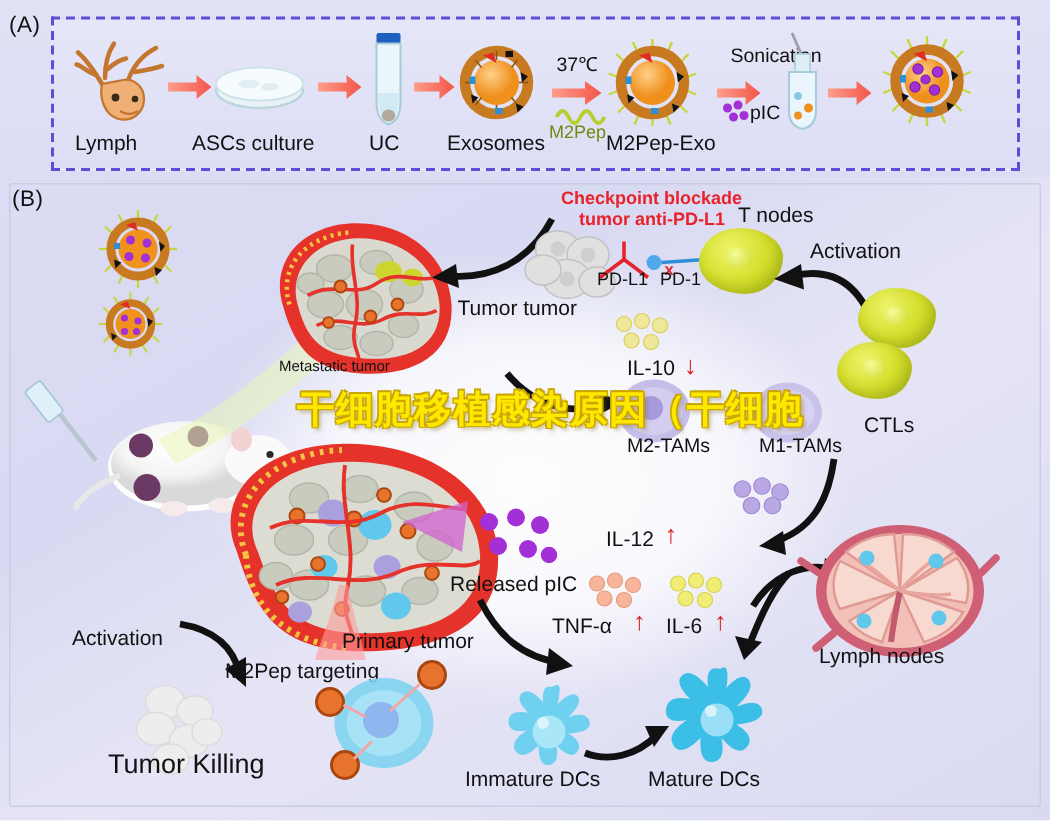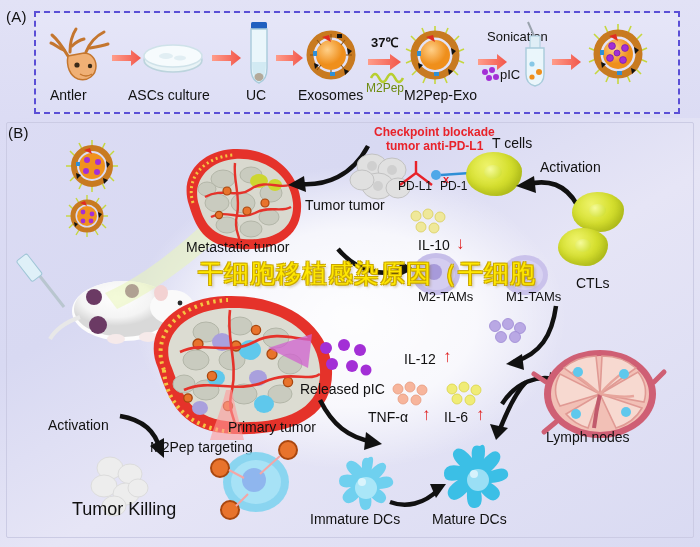--- a/index.html
+++ b/index.html
@@ -32,32 +32,32 @@
       radial-gradient(ellipse 300px 210px at 350px 200px, rgba(255,255,255,.95) 0%, rgba(255,255,255,.75) 42%, rgba(255,255,255,0) 72%),
       linear-gradient(150deg,#dcdcf4 0%,#d8d9f2 30%,#e6e5f6 55%,#d9daf2 100%);
   }
   #panelB-frame{
     position:absolute;left:6px;top:122px;width:688px;height:416px;
     border:1px solid #cbcbe4;box-sizing:border-box;border-radius:2px;pointer-events:none;
   }
 
   
   .lbl{position:absolute;color:#111;font-size:13px;white-space:nowrap;line-height:1.05;}
-  .lbl.b{font-weight:700;}
+  .lbl.b{font-weight:400;}
   .lbl.red{color:#e8222a;font-weight:700;}
   .arrow-up{color:#e02020;font-weight:700;}
   .arrow-dn{color:#e02020;font-weight:700;}
   .cell-yellow{position:absolute;border-radius:48% 52% 45% 55%/52% 44% 56% 48%;
        background:radial-gradient(circle at 38% 32%,#eef36b 0%,#d6e02f 48%,#b9c919 100%);
        box-shadow:inset -3px -4px 8px rgba(120,130,10,.35);}
   .cell-yellow .nuc{position:absolute;left:33%;top:30%;width:32%;height:32%;border-radius:50%;
        background:radial-gradient(circle at 35% 30%,#f6fb9a,#cadb22);}
   svg{overflow:visible;}
   .wm{
-    position:absolute;font-size:25px;font-weight:400;color:#ffe800;
+    position:absolute;font-size:25px;font-weight:700;color:#ffe800;
     text-shadow:1px 1px 0 #c9a600,-1px -1px 0 #c9a600,1px -1px 0 #c9a600,-1px 1px 0 #c9a600,2px 2px 3px rgba(120,90,0,.45);
     letter-spacing:1px;white-space:nowrap;line-height:30px;
   }
 </style>
 </head>
 <body>
 
 <div id="figure">
 
   <div id="panelA">
@@ -71,21 +71,21 @@
         <path d="M24 30 C24 20 26 13 30 7"></path>
           <path d="M26 24 C30 20 34 18 38 17"></path>
         <path d="M40 30 C44 20 50 14 58 10"></path>
           <path d="M44 26 C50 25 56 24 62 22"></path>
       </g>
       <path d="M22 34 C20 44 24 54 32 57 C42 60 50 53 50 44 C50 36 44 31 38 31 Z" fill="#f0b075" stroke="#c4762e" stroke-width="1.5"></path>
       <circle cx="31" cy="43" r="2.6" fill="#3a2a18"></circle>
       <circle cx="44" cy="44" r="2.2" fill="#3a2a18"></circle>
       <path d="M34 52 q6 4 12 0" stroke="#c4762e" stroke-width="1.5" fill="none"></path>
     </svg>
-    <div class="lbl" style="left:50px;top:88px;font-size:14px">Antler</div>
+    <div class="lbl" style="left:50px;top:88px;font-size:14px">Lymph</div>
 
     <svg style="position:absolute;left:112px;top:50px" width="30" height="16">
       <defs>
           <linearGradient id="ag" x1="0" x2="1">
             <stop offset="0" stop-color="#ff9d8a"></stop>
             <stop offset="1" stop-color="#f2564a"></stop>
           </linearGradient>
         </defs>
       <path d="M0 5 H19 V0 L29 8 L19 16 V11 H0 Z" fill="url(#ag)"></path>
     </svg>
@@ -368,21 +368,21 @@
     <g fill="#e8732c" stroke="#a9470f" stroke-width="1.2">
       <circle cx="52" cy="46" r="4"></circle>
         <circle cx="72" cy="66" r="4"></circle>
         <circle cx="90" cy="58" r="4"></circle>
         <circle cx="44" cy="70" r="3.6"></circle>
     </g>
     <g stroke="#f4c542" stroke-width="3" stroke-dasharray="2 3" fill="none">
       <path d="M18 58 C10 32 30 12 58 10"></path>
     </g>
   </svg>
-  <div class="lbl" style="left:186px;top:240px;font-size:14px">Metastatic tumor</div>
+  <div class="lbl" style="left:186px;top:240px;font-size:10px">Metastatic tumor</div>
 
   <svg style="position:absolute;left:282px;top:140px" width="90" height="55">
     <path d="M86 6 C70 36 44 46 18 44" stroke="#111" stroke-width="4.5" fill="none"></path>
     <path d="M22 36 L6 45 L24 52 Z" fill="#111"></path>
   </svg>
 
   <svg style="position:absolute;left:348px;top:148px" width="70" height="58">
     <g fill="#e0e0e0" stroke="#c2c2c2">
       <ellipse cx="24" cy="18" rx="15" ry="12"></ellipse>
         <ellipse cx="44" cy="22" rx="14" ry="12"></ellipse>
@@ -405,21 +405,21 @@
     <circle cx="38" cy="20" r="5" fill="#4fa8e8"></circle>
     <line x1="43" y1="20" x2="72" y2="18" stroke="#2f8fd6" stroke-width="2.4"></line>
     <text x="45" y="28" font-size="11" fill="#e8222a" font-weight="bold" font-family="Liberation Sans, sans-serif">x</text>
   </svg>
   <div class="lbl" style="left:398px;top:180px;font-size:12px">PD-L1</div>
   <div class="lbl" style="left:440px;top:180px;font-size:12px">PD-1</div>
 
   <div class="cell-yellow" style="left:466px;top:152px;width:56px;height:44px">
     <div class="nuc"></div>
   </div>
-  <div class="lbl" style="left:492px;top:136px;font-size:14px">T cells</div>
+  <div class="lbl" style="left:492px;top:136px;font-size:14px">T nodes</div>
 
   <svg style="position:absolute;left:512px;top:170px" width="80" height="60">
     <path d="M72 52 C62 18 42 8 16 14" stroke="#111" stroke-width="4.5" fill="none"></path>
     <path d="M22 6 L4 16 L24 23 Z" fill="#111"></path>
   </svg>
   <div class="lbl" style="left:540px;top:160px;font-size:14px">Activation</div>
 
   <div class="cell-yellow" style="left:572px;top:192px;width:52px;height:40px">
     <div class="nuc"></div>
   </div>

